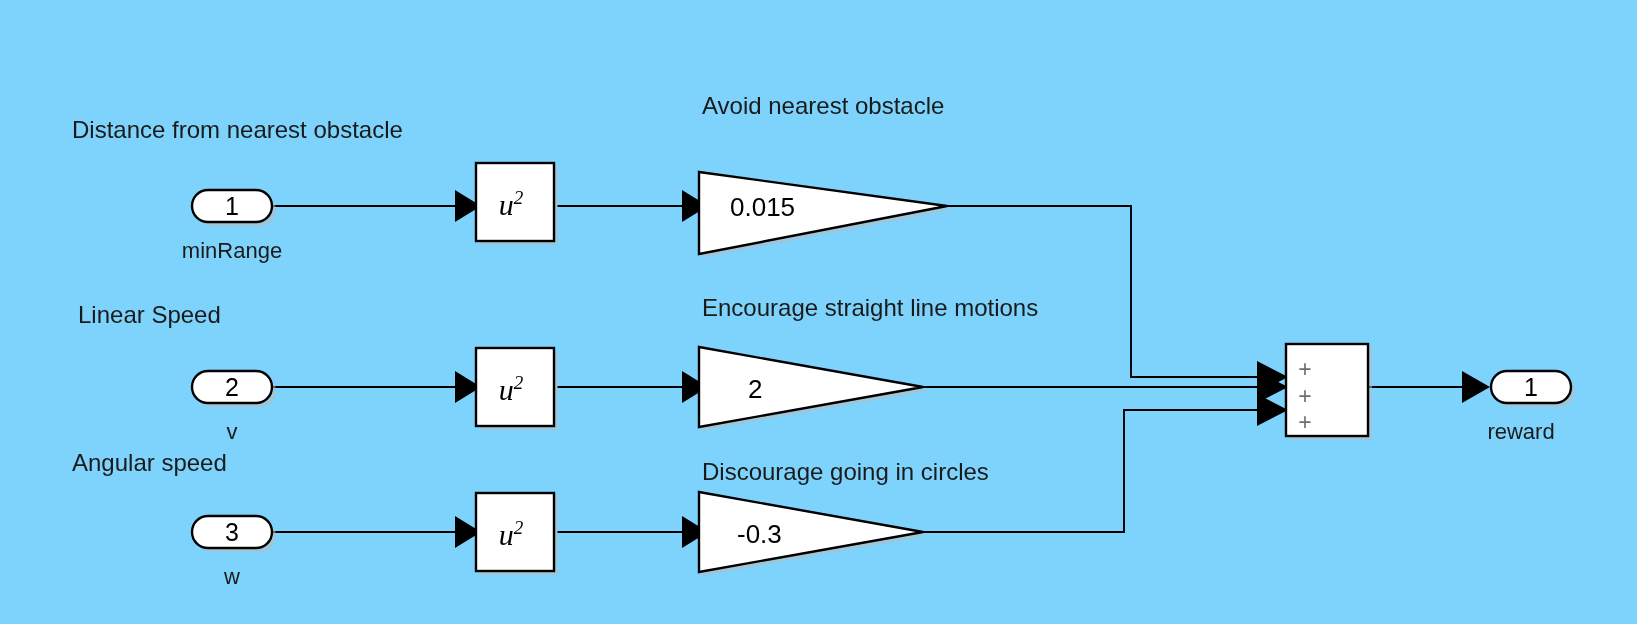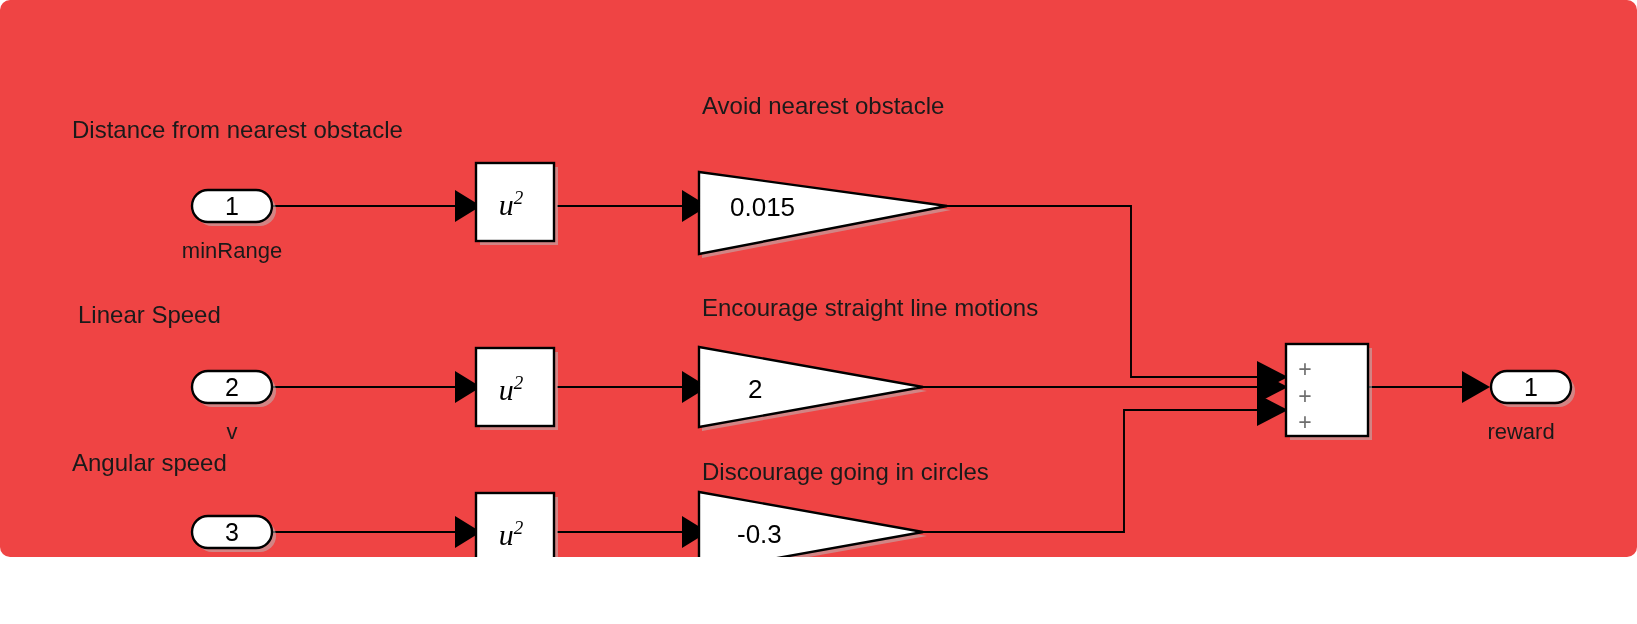--- a/index.html
+++ b/index.html
@@ -4,25 +4,24 @@
 <title>Reward Function Block Diagram</title>
 <style>
   html, body {
     margin: 0;
     padding: 0;
     background: #ffffff;
   }
   #canvas {
     position: relative;
     width: 1637px;
-    height: 557px;
-    background: #ef4444;
+    height: 624px;
+    background: #7dd3fc;
     overflow: hidden;
     font-family: "Liberation Sans", sans-serif;
-    border-radius: 10px;
   }
   #diagram-svg {
     position: absolute;
     left: 0;
     top: 0;
     width: 1637px;
     height: 624px;
   }
   .annot-text {
     font-family: "Liberation Sans", sans-serif;

